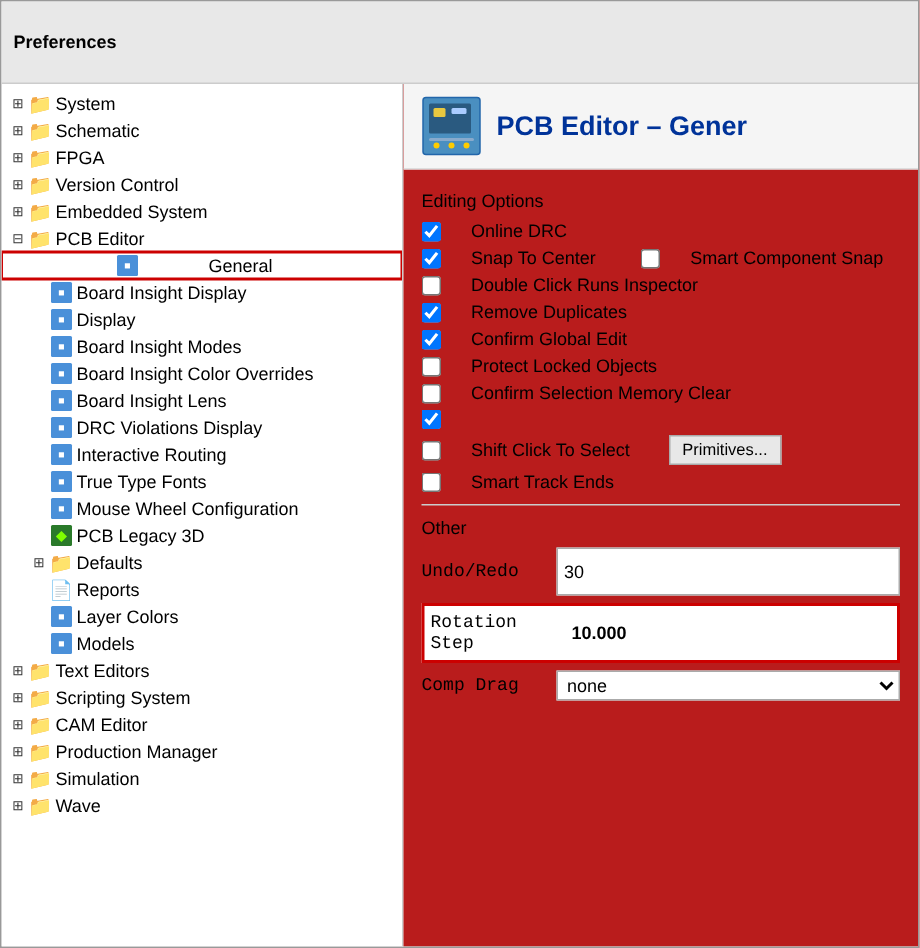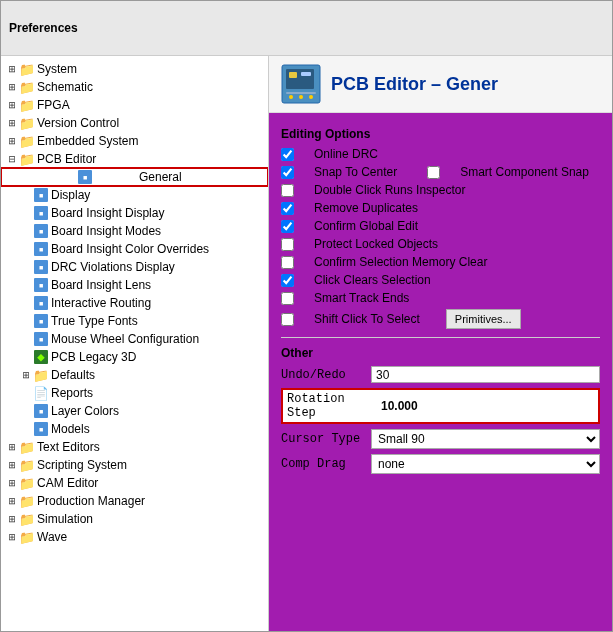--- a/index.html
+++ b/index.html
@@ -103,21 +103,21 @@
       color: #fff;
       font-weight: bold;
     }
     .tree-label {
       font-size: 12px;
       color: #000;
     }
     
     .main-panel {
       flex: 1;
-      background: #a21caf;
+      background: #b91c1c;
       overflow-y: auto;
       display: flex;
       flex-direction: column;
     }
     .panel-header {
       display: flex;
       align-items: center;
       padding: 8px 12px;
       background: #f5f5f5;
       border-bottom: 1px solid #ddd;
@@ -132,21 +132,21 @@
       font-size: 18px;
       font-weight: bold;
       color: #003399;
     }
     .panel-body {
       padding: 10px 12px;
       flex: 1;
     }
     .section-title {
       font-size: 12px;
-      font-weight: bold;
+      font-weight: normal;
       color: #000;
       margin-bottom: 6px;
       margin-top: 4px;
     }
     .checkbox-row {
       display: flex;
       align-items: center;
       margin-bottom: 4px;
       gap: 20px;
     }
@@ -173,21 +173,21 @@
     }
     .field-label {
       width: 90px;
       font-size: 12px;
       color: #000;
       flex-shrink: 0;
       font-family: Liberation Mono, monospace;
     }
     .field-input {
       flex: 1;
-      height: 17px;
+      height: 32px;
       border: 1px solid #aaa;
       padding: 1px 4px;
       font-size: 12px;
       background: #fff;
       outline: none;
     }
     .field-select {
       flex: 1;
       height: 20px;
       border: 1px solid #aaa;
@@ -259,61 +259,61 @@
             <div class="pcb-icon">■</div>
           </span>
         <span class="tree-label">General</span>
       </div>
 
       <div class="tree-item indent-1">
         <span class="expander" style="visibility:hidden;">⊞</span>
         <span class="tree-icon">
             <div class="pcb-icon">■</div>
           </span>
+        <span class="tree-label">Board Insight Display</span>
+      </div>
+
+      <div class="tree-item indent-1">
+        <span class="expander" style="visibility:hidden;">⊞</span>
+        <span class="tree-icon">
+            <div class="pcb-icon">■</div>
+          </span>
         <span class="tree-label">Display</span>
       </div>
 
       <div class="tree-item indent-1">
         <span class="expander" style="visibility:hidden;">⊞</span>
         <span class="tree-icon">
             <div class="pcb-icon">■</div>
           </span>
-        <span class="tree-label">Board Insight Display</span>
-      </div>
-
-      <div class="tree-item indent-1">
-        <span class="expander" style="visibility:hidden;">⊞</span>
-        <span class="tree-icon">
-            <div class="pcb-icon">■</div>
-          </span>
         <span class="tree-label">Board Insight Modes</span>
       </div>
 
       <div class="tree-item indent-1">
         <span class="expander" style="visibility:hidden;">⊞</span>
         <span class="tree-icon">
             <div class="pcb-icon">■</div>
           </span>
         <span class="tree-label">Board Insight Color Overrides</span>
       </div>
 
       <div class="tree-item indent-1">
         <span class="expander" style="visibility:hidden;">⊞</span>
         <span class="tree-icon">
             <div class="pcb-icon">■</div>
           </span>
+        <span class="tree-label">Board Insight Lens</span>
+      </div>
+
+      <div class="tree-item indent-1">
+        <span class="expander" style="visibility:hidden;">⊞</span>
+        <span class="tree-icon">
+            <div class="pcb-icon">■</div>
+          </span>
         <span class="tree-label">DRC Violations Display</span>
-      </div>
-
-      <div class="tree-item indent-1">
-        <span class="expander" style="visibility:hidden;">⊞</span>
-        <span class="tree-icon">
-            <div class="pcb-icon">■</div>
-          </span>
-        <span class="tree-label">Board Insight Lens</span>
       </div>
 
       <div class="tree-item indent-1">
         <span class="expander" style="visibility:hidden;">⊞</span>
         <span class="tree-icon">
             <div class="pcb-icon">■</div>
           </span>
         <span class="tree-label">Interactive Routing</span>
       </div>
 
@@ -456,57 +456,47 @@
           <label class="checkbox-label" for="protect-locked-objects">Protect Locked Objects</label>
         </div>
 
         <div class="checkbox-row">
           <input type="checkbox" id="confirm-selection-memory-clear" style="">
           <label class="checkbox-label" for="confirm-selection-memory-clear">Confirm Selection Memory Clear</label>
         </div>
 
         <div class="checkbox-row">
           <input type="checkbox" checked="" id="click-clears-selection" style="">
-          <label class="checkbox-label" for="click-clears-selection">Click Clears Selection</label>
-        </div>
-
-        <div class="checkbox-row">
-          <input type="checkbox" id="smart-track-ends" style="">
-          <label class="checkbox-label" for="smart-track-ends">Smart Track Ends</label>
         </div>
 
         <div class="checkbox-row">
           <input type="checkbox" id="shift-click-to-select" style="">
           <label class="checkbox-label" for="shift-click-to-select">Shift Click To Select</label>
           <button class="primitives-btn">Primitives...</button>
         </div>
 
+        <div class="checkbox-row">
+          <input type="checkbox" id="smart-track-ends" style="">
+          <label class="checkbox-label" for="smart-track-ends">Smart Track Ends</label>
+        </div>
+
         <hr class="divider">
 
         <div class="section-title">Other</div>
 
         <div class="field-row">
           <span class="field-label">Undo/Redo</span>
           <input type="text" class="field-input" value="30" style="">
         </div>
 
         <div class="field-row" style="border: 2px solid #cc0000; padding: 2px 4px; background:#fff;">
           <span class="field-label">Rotation Step</span>
           <input type="text" class="field-input" value="10.000" style="border: none; outline: none; font-weight: bold;">
         </div>
 
-        <div class="field-row">
-          <span class="field-label">Cursor Type</span>
-          <select class="field-select">
-            <option>Small 90</option>
-            <option>Large 90</option>
-            <option>Small 45</option>
-            <option>Large 45</option>
-          </select>
-        </div>
 
         <div class="field-row">
           <span class="field-label">Comp Drag</span>
           <select class="field-select">
             <option>none</option>
             <option>Connected Tracks</option>
           </select>
         </div>
 
       </div>

